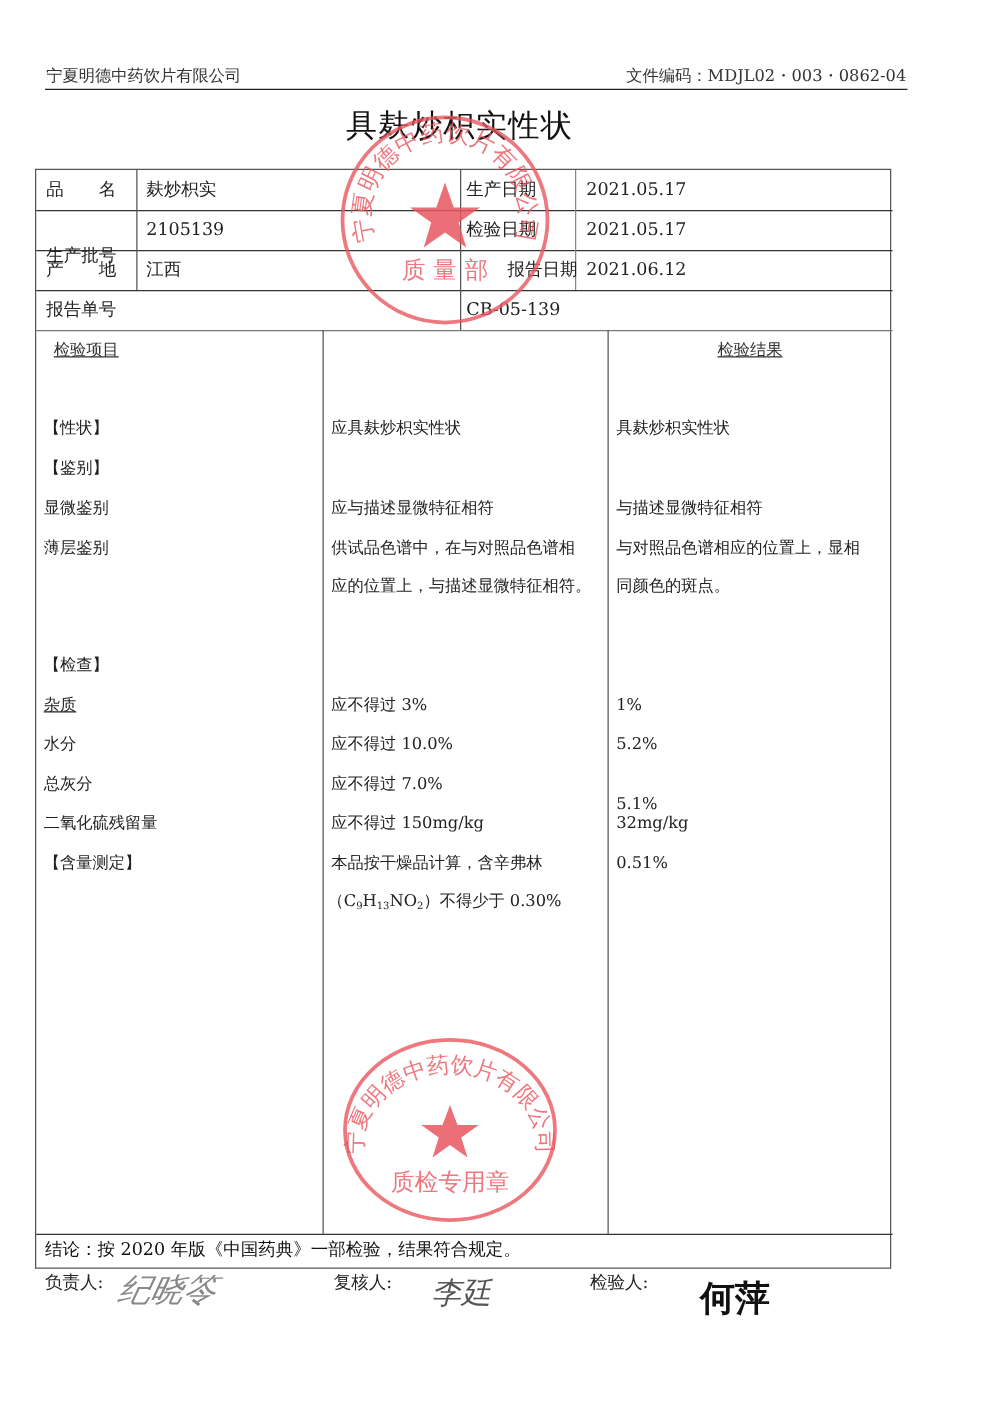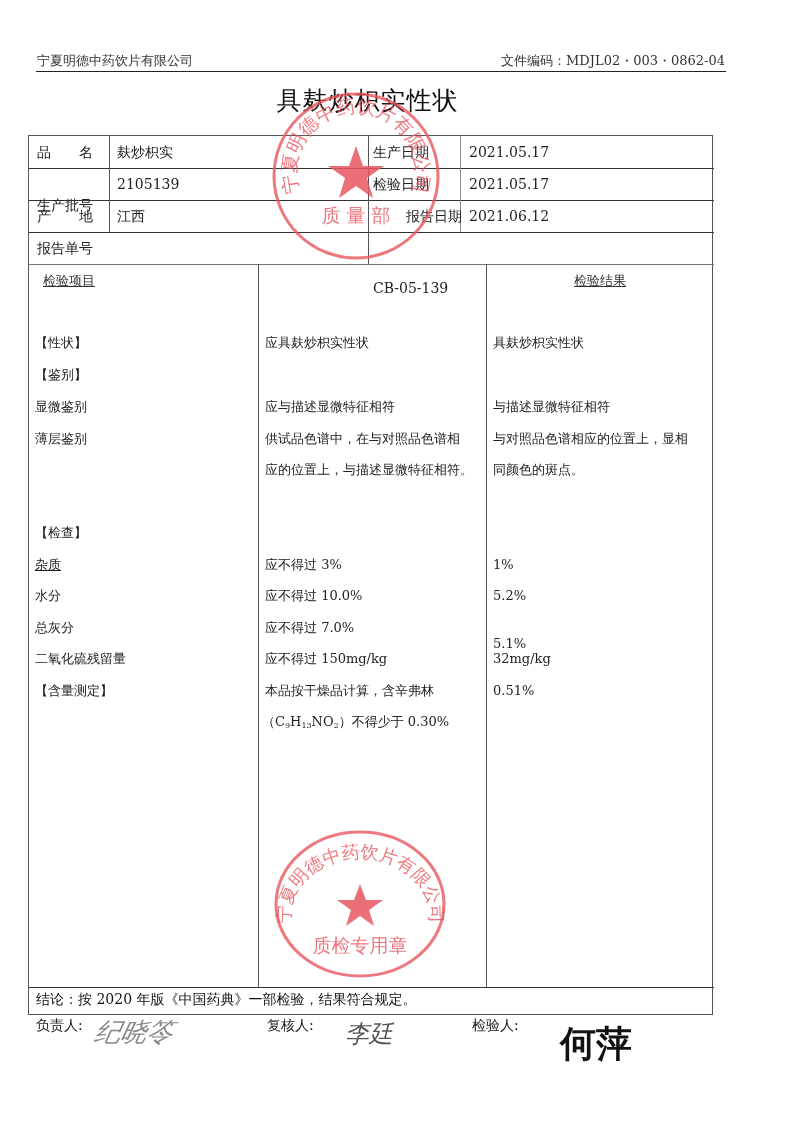--- a/index.html
+++ b/index.html
@@ -65,21 +65,21 @@
   </div>
   <div class="cell" style="left:88px;top:64px;">江西</div>
   <div class="cell" style="left:8px;top:96px;">报告单号</div>
 
   <div class="cell" style="left:344px;top:0;">生产日期</div>
   <div class="cell" style="left:440px;top:0;">2021.05.17</div>
   <div class="cell" style="left:344px;top:32px;">检验日期</div>
   <div class="cell" style="left:440px;top:32px;">2021.05.17</div>
   <div class="cell" style="left:344px;top:64px;padding-left:33px;">报告日期</div>
   <div class="cell" style="left:440px;top:64px;">2021.06.12</div>
-  <div class="cell" style="left:344px;top:96px;margin-top:40px;">CB-05-139</div>
+  <div class="cell" style="left:344px;top:96px;">CB-05-139</div>
 
   <div class="col-h" style="left:14px;top:130px;">检验项目</div>
   <div class="col-h" style="left:457px;width:228px;top:130px;">检验结果</div>
 
   <div class="t" style="left:6px;top:197px;">【性状】</div>
   <div class="t" style="left:236px;top:197px;">应具麸炒枳实性状</div>
   <div class="t" style="left:464px;top:197px;">具麸炒枳实性状</div>
 
   <div class="t" style="left:6px;top:229px;">【鉴别】</div>
 
@@ -117,21 +117,21 @@
   <div class="t" style="left:233px;top:576px;"><span>（C</span><span class="sub">9</span><span>H</span><span class="sub">13</span><span>NO</span><span class="sub">2</span><span>）不得少于 0.30%</span></div>
 </div>
 
 <div class="concl">结论：按 2020 年版《中国药典》一部检验，结果符合规定。</div>
 
 <div class="sig-label" style="left:36px;">负责人:</div>
 <div class="sig" style="left:95px;top:1015px;font-size:26px;color:#888;font-style:italic;transform:skewX(-12deg);">纪晓笭</div>
 <div class="sig-label" style="left:267px;">复核人:</div>
 <div class="sig" style="left:345px;top:1018px;font-size:24px;color:#555;font-style:italic;">李廷</div>
 <div class="sig-label" style="left:472px;">检验人:</div>
-<div class="sig" style="left:560px;top:1020px;font-size:36px;color:#111;font-weight:bold;">何萍</div>
+<div class="sig" style="left:560px;top:1020px;font-size:28px;color:#111;font-weight:bold;">何萍</div>
 
 <svg class="stamp" style="left:268px;top:88px;" width="176" height="176" viewBox="0 0 176 176">
   <defs>
     <path id="arcTop" d="M 30 100 A 60 60 0 1 1 146 100"></path>
   </defs>
   <circle cx="88" cy="88" r="82" fill="none" stroke="#e8565e" stroke-width="3" opacity="0.8"></circle>
   <text font-size="19" fill="#e8565e" opacity="0.8" font-family="DejaVu Sans, sans-serif"><textPath href="#arcTop" startOffset="50%" text-anchor="middle">宁夏明德中药饮片有限公司</textPath></text>
   <polygon points="88,58 95,78 116,78 99,90 105,110 88,98 71,110 77,90 60,78 81,78" fill="#e8565e" opacity="0.85"></polygon>
   <text x="88" y="134" text-anchor="middle" font-size="19" fill="#e8565e" opacity="0.8" font-family="DejaVu Sans, sans-serif">质 量 部</text>
 </svg>

